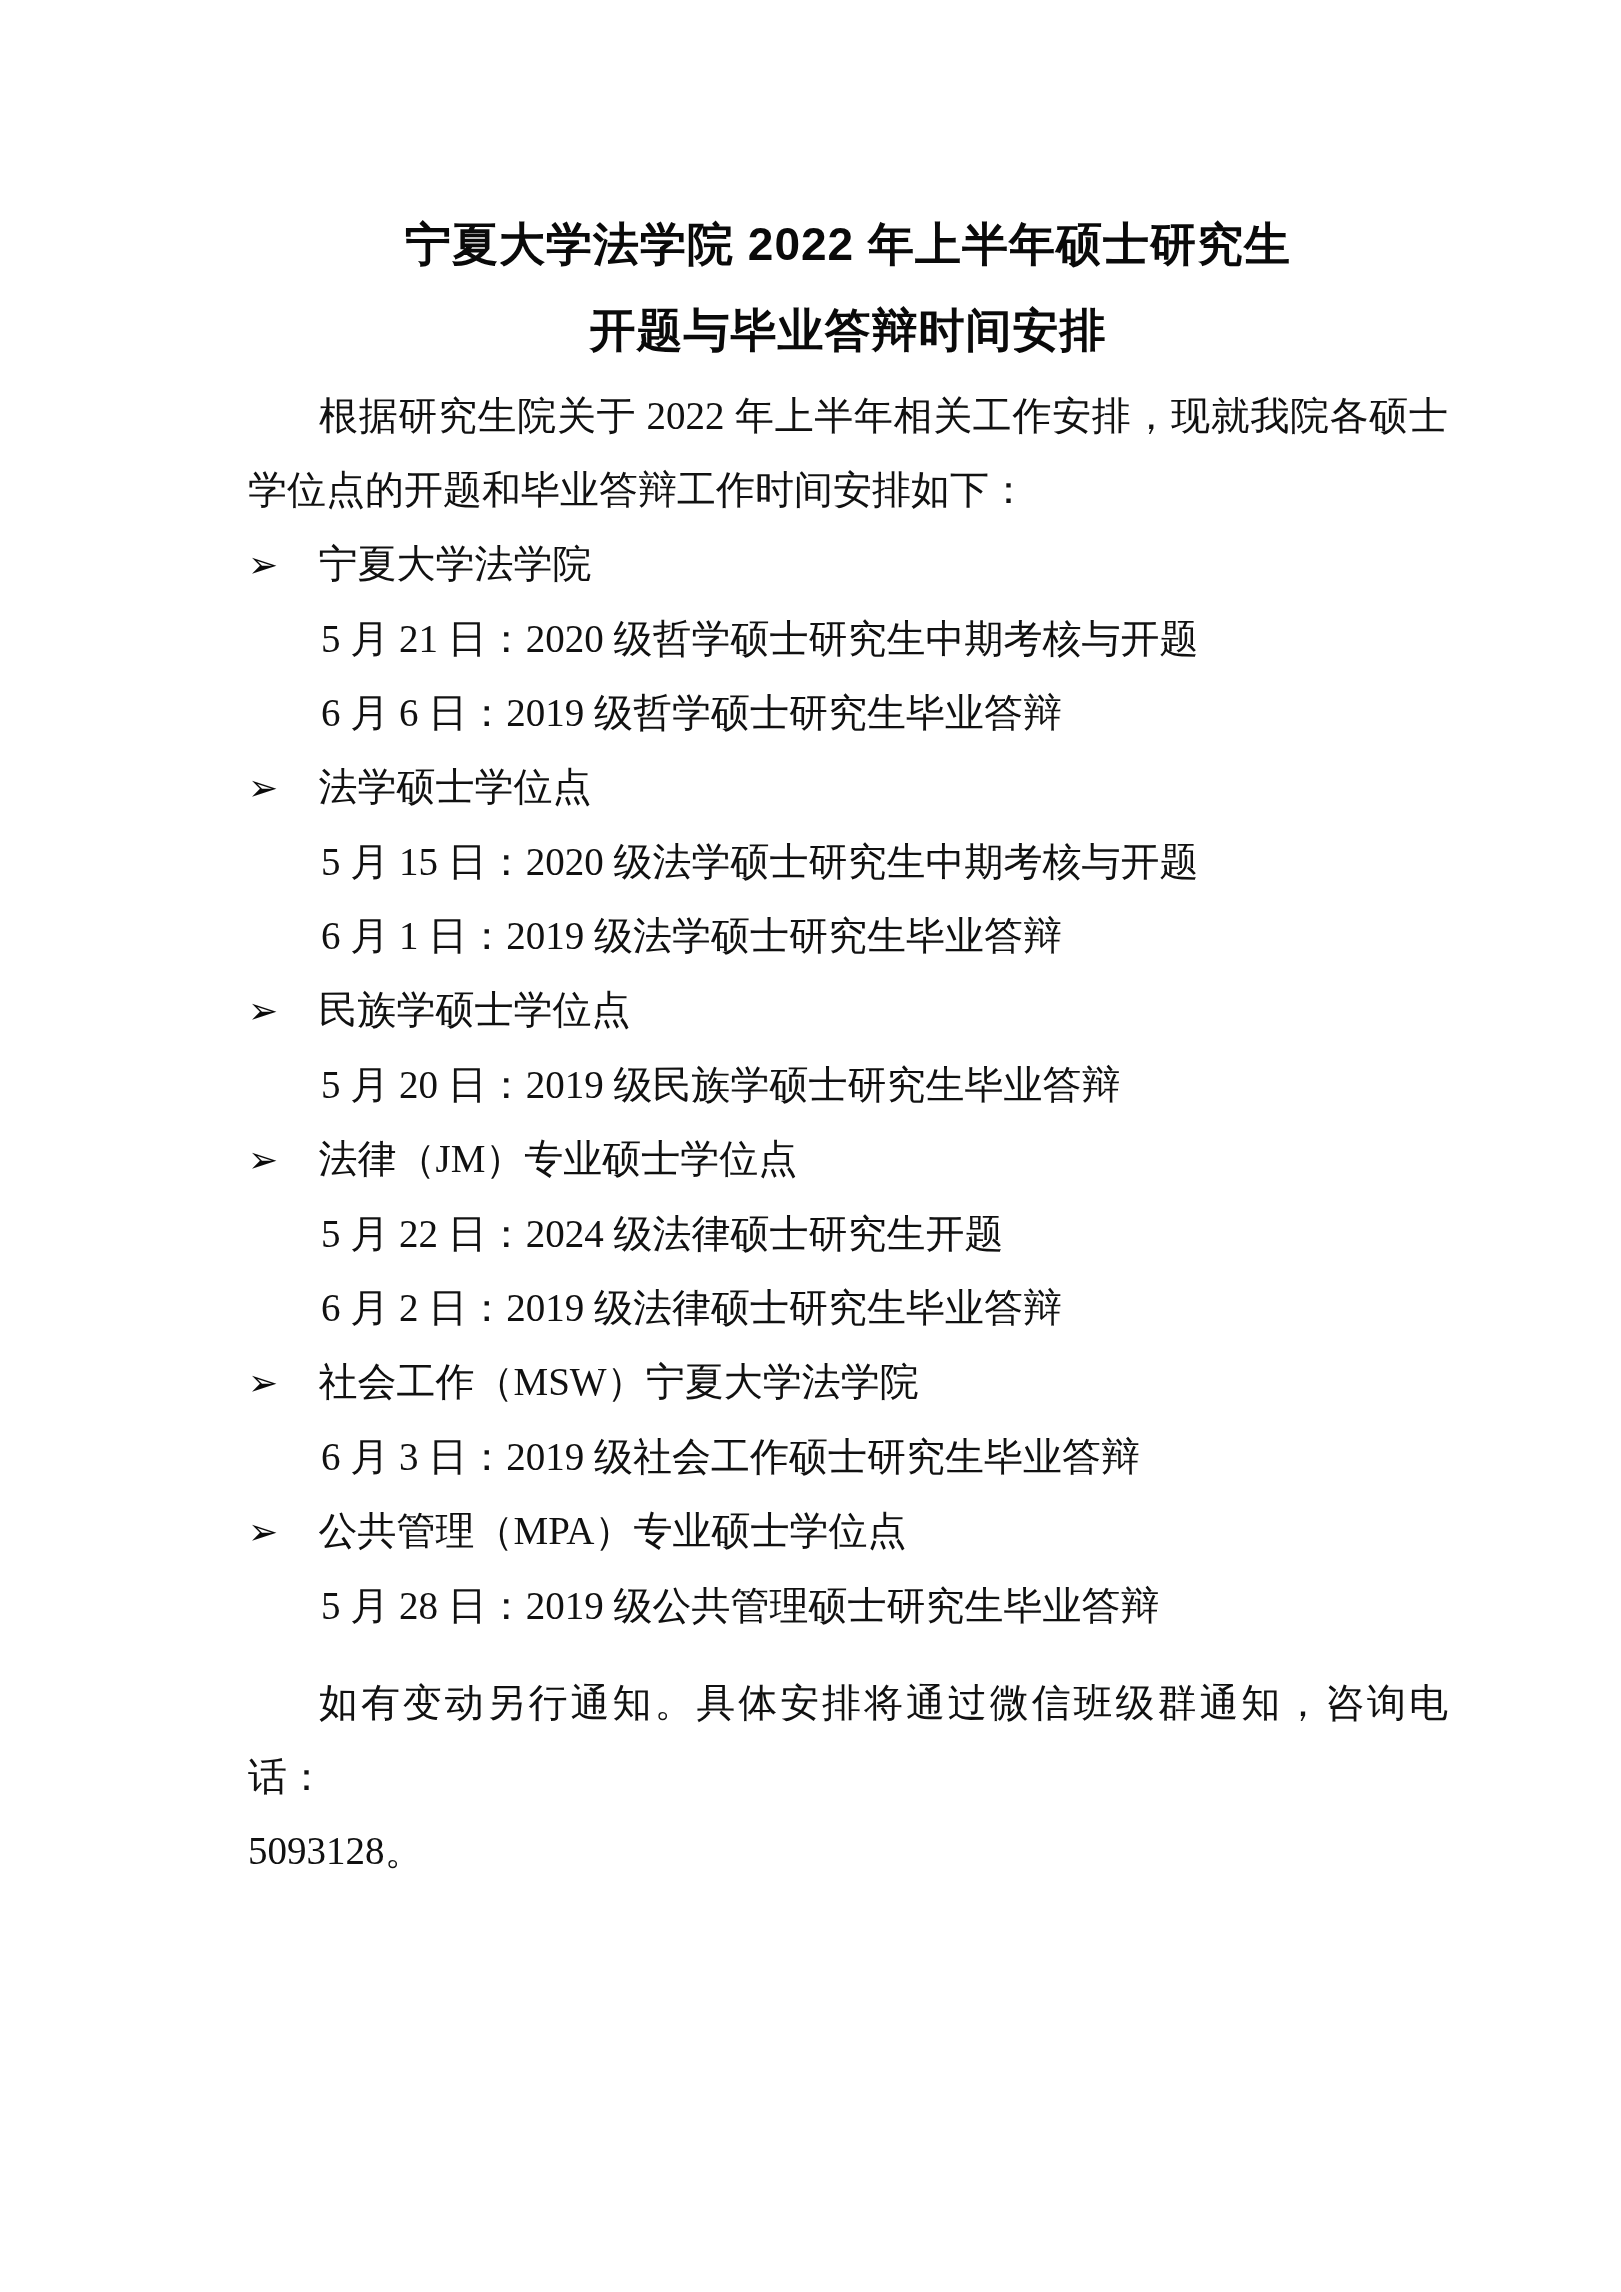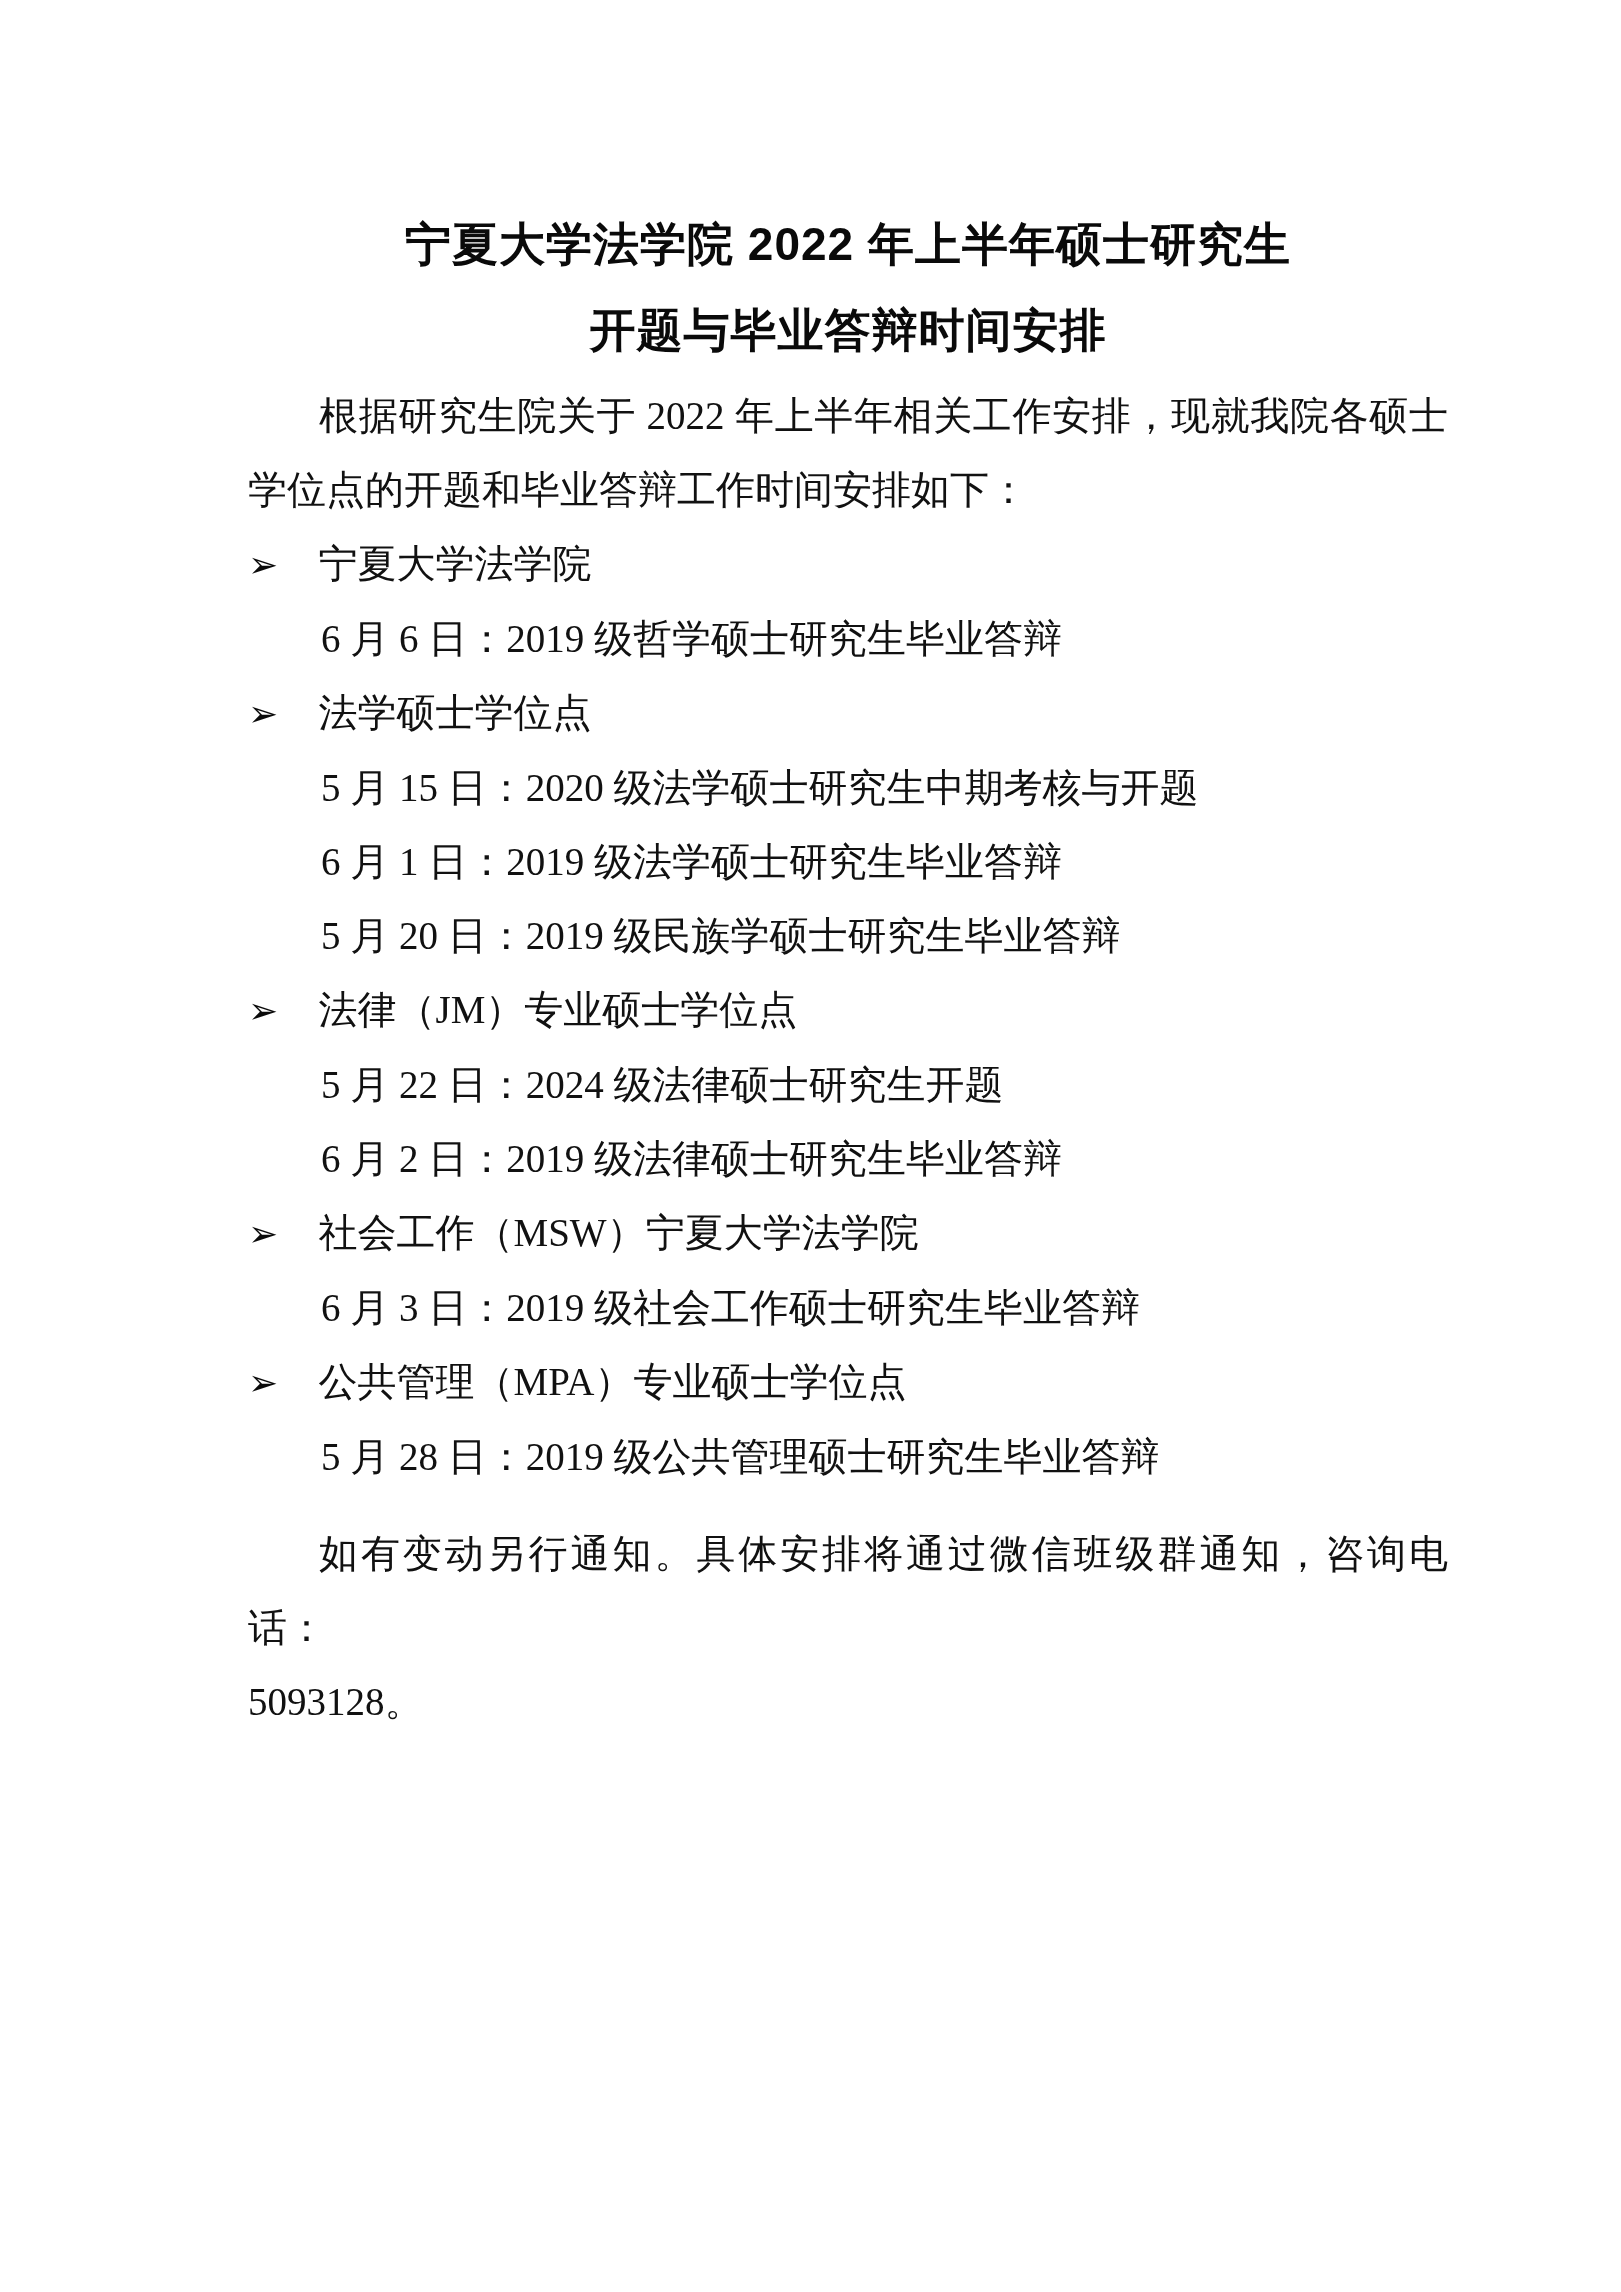--- a/index.html
+++ b/index.html
@@ -78,32 +78,36 @@
 
     <div class="doc-title">宁夏大学法学院 2022 年上半年硕士研究生</div>
     <div class="doc-title">开题与毕业答辩时间安排</div>
 
     <p class="body-text intro">根据研究生院关于 2022 年上半年相关工作安排，现就我院各硕士学位点的开题和毕业答辩工作时间安排如下：</p>
 
     <div class="body-text">
       <div class="bullet-line">
         <span class="bullet-arrow">➢</span><span>宁夏大学法学院</span>
       </div>
+      <div class="schedule-line">5 月 21 日：2020 级哲学硕士研究生中期考核与开题</div>
       <div class="schedule-line">6 月 6 日：2019 级哲学硕士研究生毕业答辩</div>
     </div>
 
     <div class="body-text">
       <div class="bullet-line">
         <span class="bullet-arrow">➢</span><span>法学硕士学位点</span>
       </div>
       <div class="schedule-line">5 月 15 日：2020 级法学硕士研究生中期考核与开题</div>
       <div class="schedule-line">6 月 1 日：2019 级法学硕士研究生毕业答辩</div>
     </div>
 
     <div class="body-text">
+      <div class="bullet-line">
+        <span class="bullet-arrow">➢</span><span>民族学硕士学位点</span>
+      </div>
       <div class="schedule-line">5 月 20 日：2019 级民族学硕士研究生毕业答辩</div>
     </div>
 
     <div class="body-text">
       <div class="bullet-line">
         <span class="bullet-arrow">➢</span><span>法律（JM）专业硕士学位点</span>
       </div>
       <div class="schedule-line">5 月 22 日：2024 级法律硕士研究生开题</div>
       <div class="schedule-line">6 月 2 日：2019 级法律硕士研究生毕业答辩</div>
     </div>

